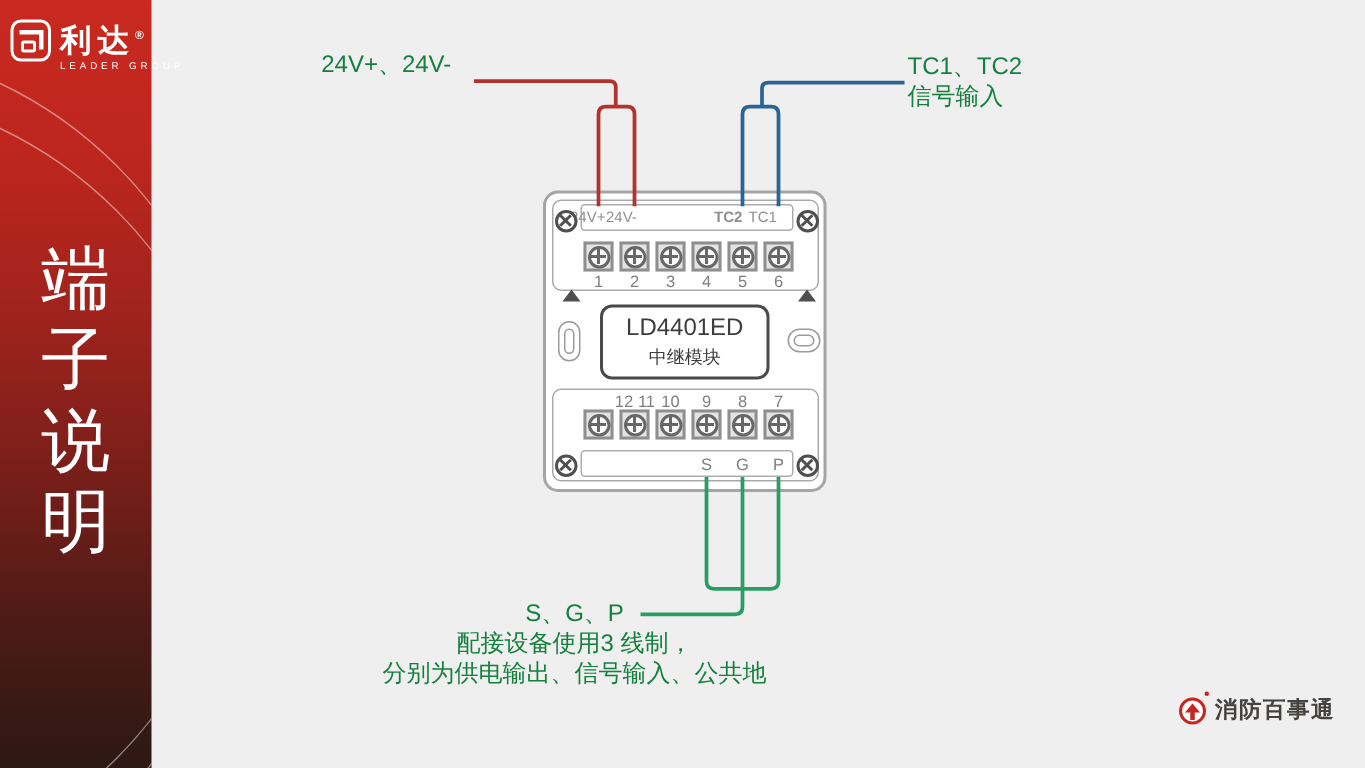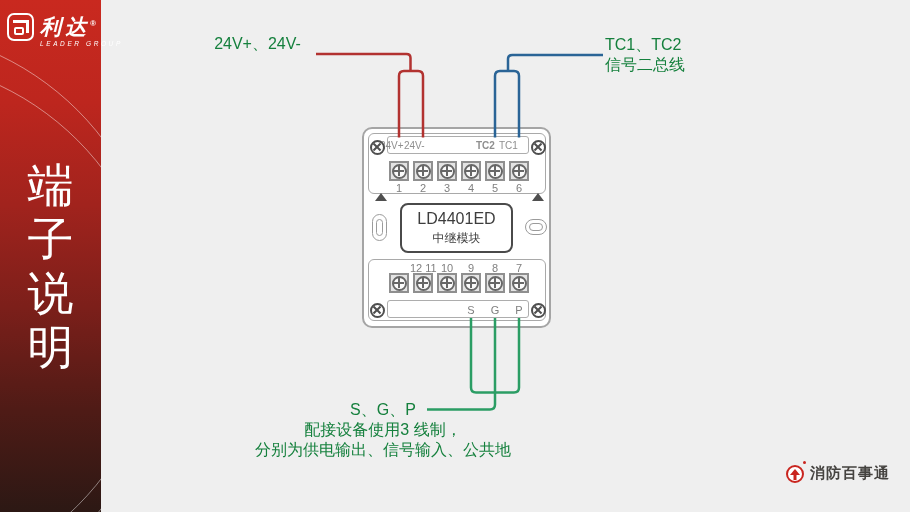--- a/index.html
+++ b/index.html
@@ -13,21 +13,21 @@
   .arc { position: absolute; width: 560px; height: 560px; border-radius: 50%;
          border: 1px solid rgba(255,255,255,0.45); left: -400px; }
   .arc.a1 { top: 28px; }
   .arc.a2 { top: 58px; }
 
   .logo { position: absolute; left: 7px; top: 13px; display: flex; align-items: flex-start; }
   .logo-ico { position: relative; width: 27px; height: 28px; border: 2px solid #fff; border-radius: 7px; flex: 0 0 auto; }
   .logo-ico .bar  { position: absolute; left: 4px; top: 5px; width: 15px; height: 3px; background: #fff; }
   .logo-ico .hook { position: absolute; right: 3px; top: 5px; width: 3px; height: 13px; background: #fff; }
   .logo-ico .box  { position: absolute; left: 5px; top: 12px; width: 10px; height: 8px; border: 2px solid #fff; border-radius: 2px; }
-  .logo-txt { margin-left: 6px; color: #fff; font-style: italic; }
+  .logo-txt { margin-left: 6px; color: #fff; }
   .logo-cn { font-size: 21px; font-weight: bold; letter-spacing: 4px; line-height: 22px; white-space: nowrap; }
   .logo-reg { font-size: 8px; vertical-align: super; letter-spacing: 0; }
   .logo-en { font-size: 6.5px; letter-spacing: 2.6px; margin-top: 2px; white-space: nowrap; }
 
   .side-title { position: absolute; left: 0; top: 158px; width: 101px; text-align: center;
                 color: #fff; font-size: 46px; font-weight: 400; }
   .side-title div { height: 54px; line-height: 54px; }
 
   
   .note { position: absolute; color: #15803d; font-size: 16px; line-height: 20px; }
@@ -114,21 +114,21 @@
     <div>子</div>
     <div>说</div>
     <div>明</div>
   </div>
 
   <div class="note note-power">
     <div>24V+、24V-</div>
   </div>
   <div class="note note-signal">
     <div>TC1、TC2</div>
-    <div>信号二总线</div>
+    <div>信号输入</div>
   </div>
   <div class="note note-output">
     <div>S、G、P</div>
     <div>配接设备使用3 线制，</div>
     <div>分别为供电输出、信号输入、公共地</div>
   </div>
 
   <div class="module"></div>
 
   <div class="block block-top"></div>

